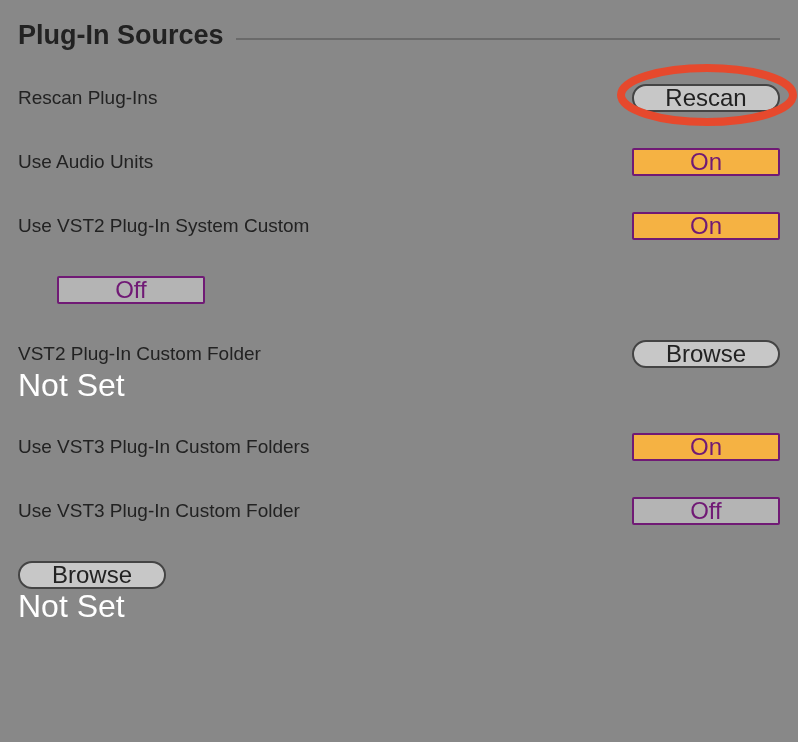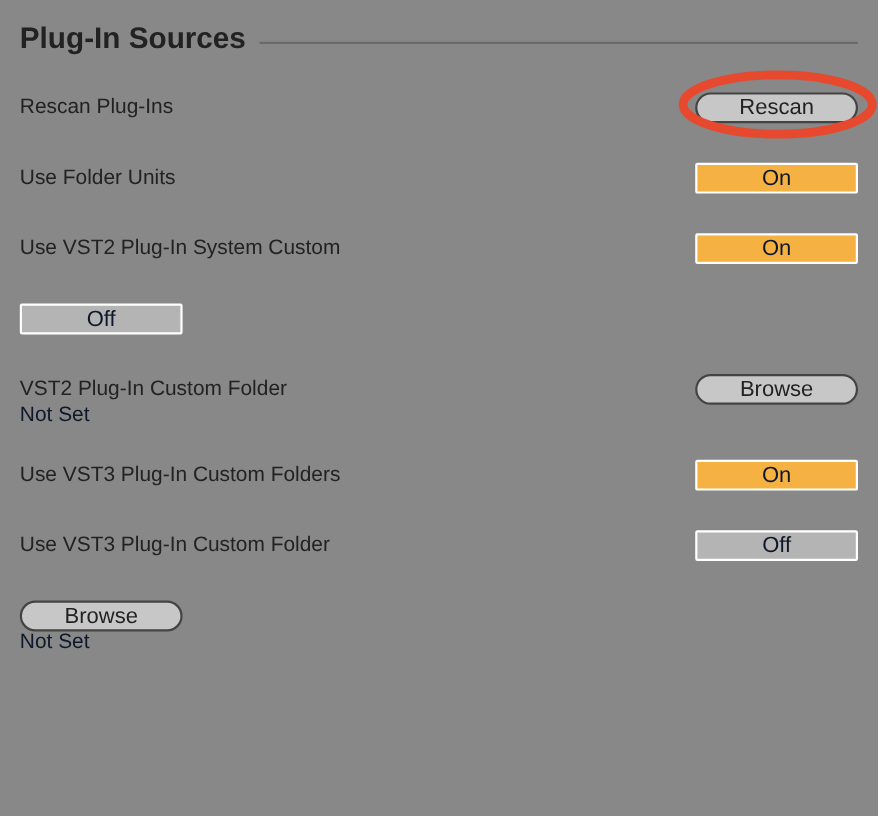--- a/index.html
+++ b/index.html
@@ -53,53 +53,54 @@
       color: #222;
       font-weight: 400;
     }
 
     .control {
       width: 148px;
       height: 28px;
       display: flex;
       align-items: center;
       justify-content: center;
-      font-size: 20px;
+      font-size: 24px;
       cursor: pointer;
       user-select: none;
     }
 
     .btn-pill {
       background: #c7c7c7;
       border: 2px solid #444;
       border-radius: 20px;
       color: #222;
       font-weight: 400;
     }
 
     .toggle {
-      border: 2px solid #ffffff;
+      border: 2px solid #701a75;
       border-radius: 2px;
       text-align: left;
       line-height: 34px;
       font-weight: 400;
-      color: #0f172a;
+      color: #701a75;
     }
 
     .toggle-on {
       background: #f5b243;
     }
 
     .toggle-off {
       background: #b4b4b4;
+      margin-left: 39px;
     }
 
     .sub-label {
-      font-size: 19px;
-      color: #0f172a;
+      font-size: 32px;
+      color: #ffffff;
       font-weight: 400;
       margin-top: -14px;
       margin-bottom: 22px;
     }
 
     
     .path-row {
       margin-bottom: 6px;
     }
 
@@ -133,21 +134,21 @@
   <div class="label">Rescan Plug-Ins</div>
   <div class="control btn-pill">Rescan</div>
   <div class="rescan-circle">
     <svg viewBox="0 0 190 64">
       <ellipse cx="95" cy="32" rx="86" ry="27" fill="none" stroke="#e6492d" stroke-width="8"></ellipse>
     </svg>
   </div>
 </div>
 
 <div class="row">
-  <div class="label">Use Folder Units</div>
+  <div class="label">Use Audio Units</div>
   <div class="control toggle toggle-on">On</div>
 </div>
 
 <div class="row">
   <div class="label">Use VST2 Plug-In System Custom</div>
   <div class="control toggle toggle-on">On</div>
 </div>
 
 <div class="row">
   <div class="control toggle toggle-off">Off</div>

